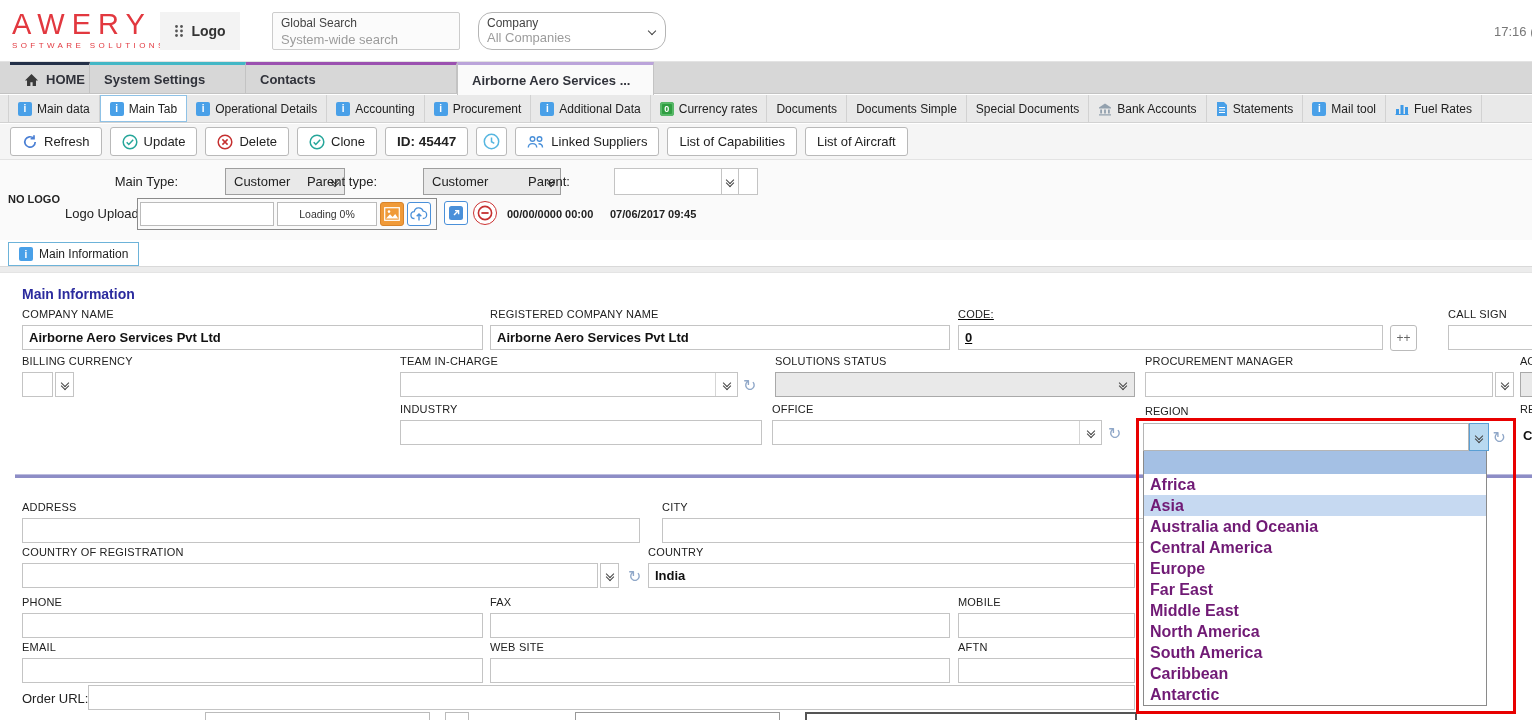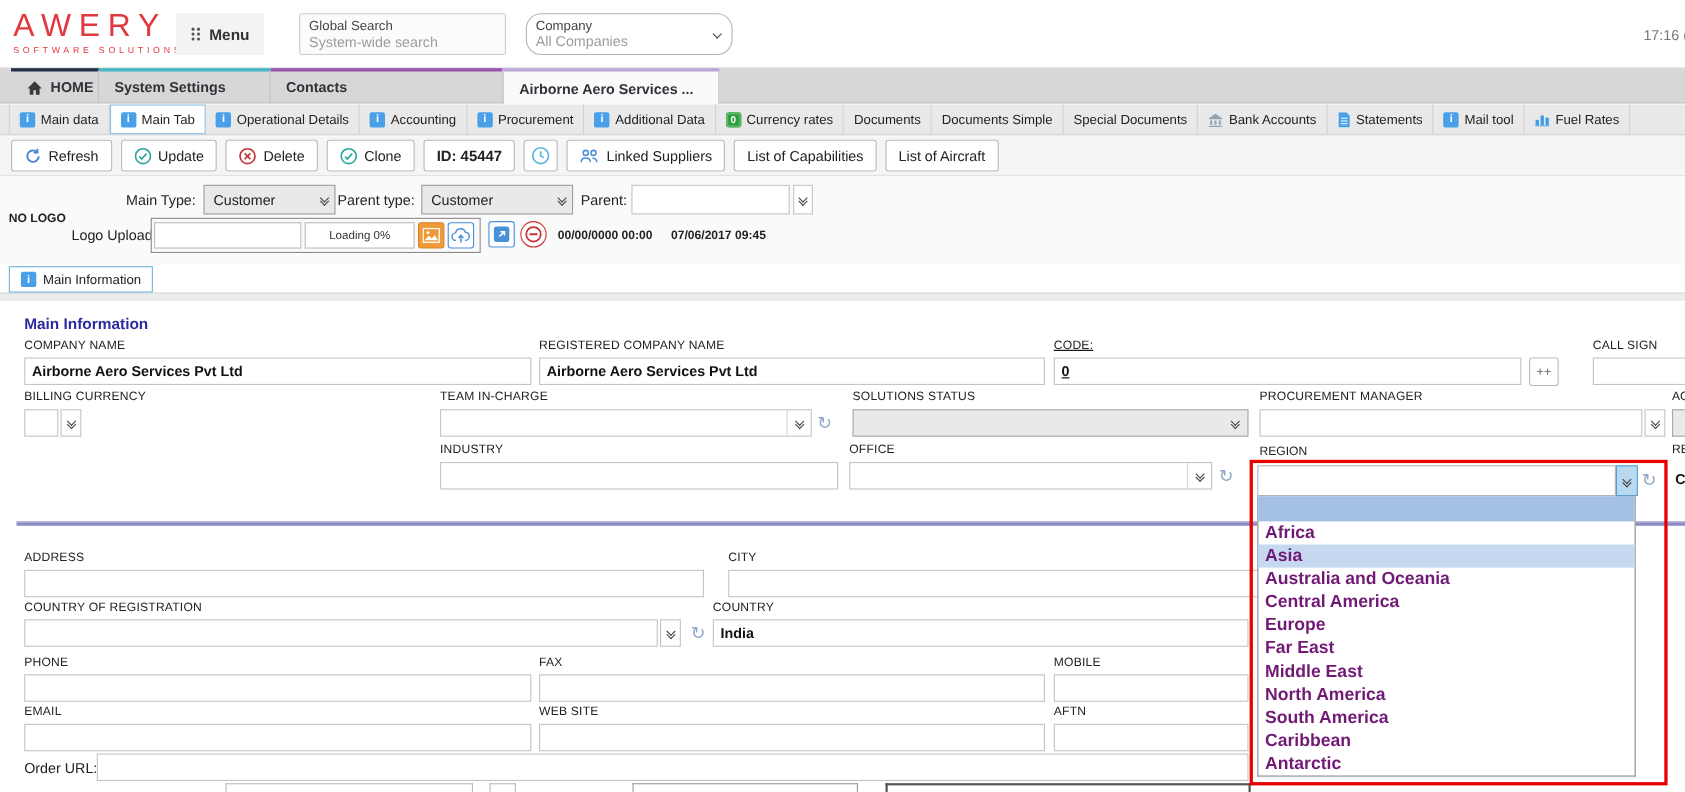--- a/index.html
+++ b/index.html
@@ -65,21 +65,21 @@
           align-items:center; gap:6px; padding:0 11px; font-size:13px; color:#222; font-family:inherit;
           cursor:pointer; white-space:nowrap; }
   .tbtn-id { font-weight:bold; font-size:13.5px; cursor:default; }
   .tbtn-clock { width:31px; justify-content:center; padding:0; }
 
   
   .recordbar { position:absolute; left:0; top:160px; right:0; height:80px; background:#fafafa; }
   .rlab { position:absolute; font-size:13px; color:#222; text-align:right; white-space:nowrap; }
   .nologo { position:absolute; left:8px; top:33px; font-size:11px; font-weight:bold; color:#222; }
   .gsel, .wsel { position:absolute; height:27px; display:flex; align-items:center; font-size:13px; color:#222;
-                 padding-left:8px; cursor:pointer; }
+                 padding-left:8px; cursor:pointer;margin-left:40px; }
   .gsel { background:#e9e9e9; border:1px solid #9e9e9e; }
   .wsel { background:#fff; border:1px solid #c4c4c4; }
   .sel-chev { margin-left:auto; margin-right:6px; }
   .chevbox { position:absolute; width:18px; height:27px; background:#fff; border:1px solid #c4c4c4;
              display:flex; align-items:center; justify-content:center; cursor:pointer; }
   .lgroup { position:absolute; left:137px; top:38px; width:300px; height:32px; border:1px solid #8a8a8a;
             display:flex; align-items:center; gap:3px; padding:2px; background:#fafafa; }
   .lg-input { width:134px; height:24px; border:1px solid #bbb; background:#fff; font-family:inherit; padding:0 5px; }
   .lg-loading { width:100px; height:24px; border:1px solid #bbb; background:#fff; font-size:10.5px; color:#333;
                 display:flex; align-items:center; justify-content:center; }
@@ -157,21 +157,21 @@
             <g fill="#555">
               <circle cx="2.5" cy="2.5" r="1.4"></circle>
               <circle cx="7.5" cy="2.5" r="1.4"></circle>
               <circle cx="2.5" cy="7" r="1.4"></circle>
               <circle cx="7.5" cy="7" r="1.4"></circle>
               <circle cx="2.5" cy="11.5" r="1.4"></circle>
               <circle cx="7.5" cy="11.5" r="1.4"></circle>
             </g>
           </svg>
       </span>
-      <span>Menu</span>
+      <span>Logo</span>
     </button>
     <div class="gsearch">
       <div class="gs-label">Global Search</div>
       <input class="gs-input" type="text" readonly="" placeholder="System-wide search" style="">
     </div>
     <div class="company-dd">
       <div class="cd-label">Company</div>
       <div class="cd-value">All Companies</div>
       <span class="chev1 cd-chev">
           <b></b>

